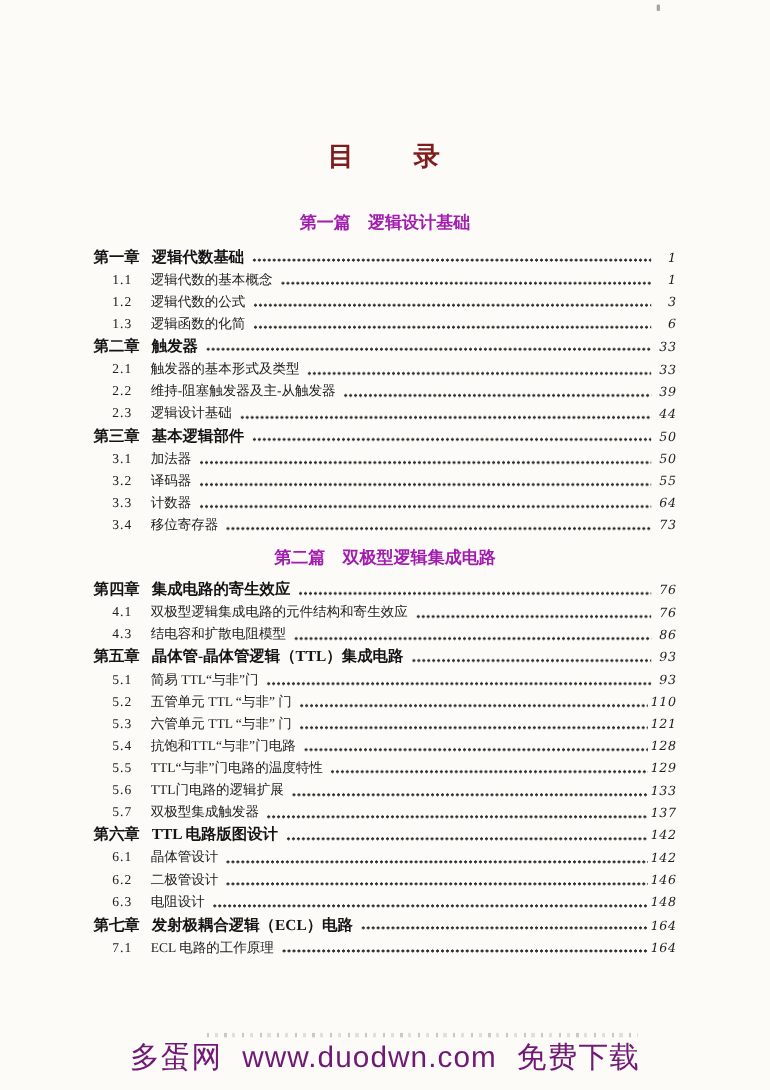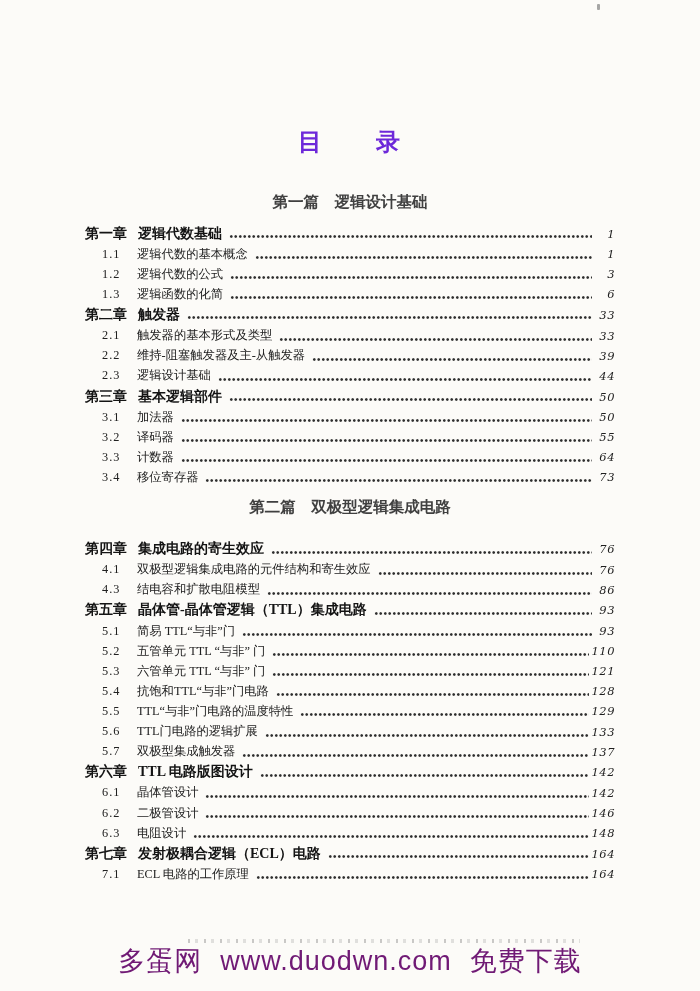--- a/index.html
+++ b/index.html
@@ -16,30 +16,30 @@
     left: 85px;
     right: 85px;
     top: 0;
   }
   .doc-title {
     margin-top: 126px;
     text-align: center;
     font-size: 24px;
     font-weight: bold;
     letter-spacing: 2px;
-    color: #6d28d9;
+    color: #7f1d1d;
   }
   .part-heading {
     text-align: center;
     font-size: 15.5px;
     font-weight: bold;
-    color: #404040;
+    color: #a21caf;
   }
   .part-heading.first { margin-top: 34px; }
-  .part-heading.second { margin-top: 9px; margin-bottom: 21px; }
+  .part-heading.second { margin-top: 9px; margin-bottom: 8px; }
   .rows { margin-top: 10px; }
   .rows.part2 { margin-top: 0; }
   .row {
     display: flex;
     align-items: center;
     white-space: nowrap;
     height: 20.1px;
   }
   .row.chapter { height: 21.2px; font-weight: bold; font-size: 14px; color: #141414; }
   .row.section { font-size: 12.3px; color: #202020; align-items: center; }

